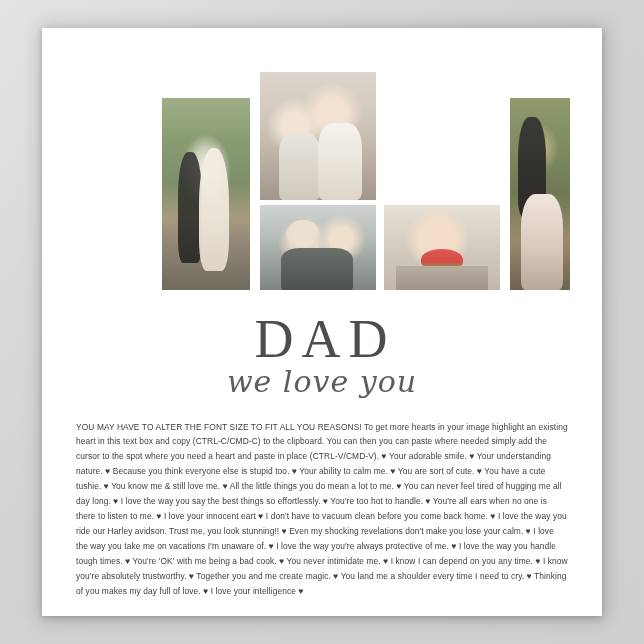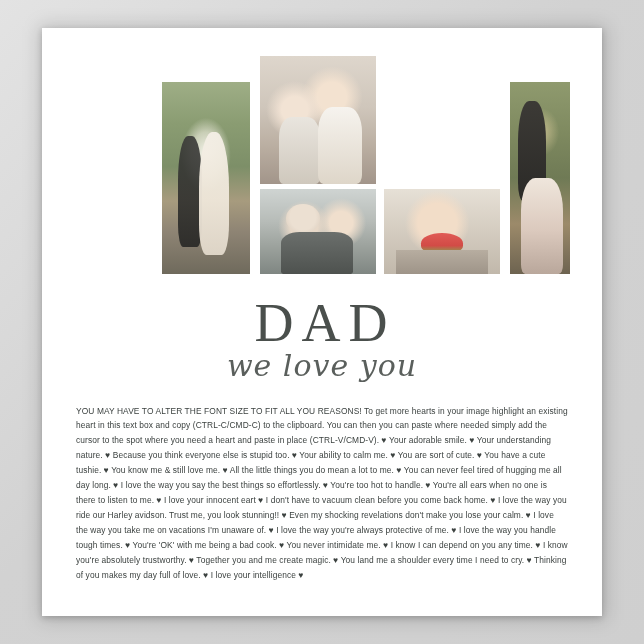--- a/index.html
+++ b/index.html
@@ -35,21 +35,21 @@
     left: 42px;
     top: 28px;
     width: 560px;
     height: 588px;
     background: #ffffff;
     box-shadow: 0 2px 6px rgba(0,0,0,0.18);
   }
   #poster-inner {
     position: absolute;
     left: 0; top: 0; right: 0; bottom: 0;
-    padding: 16px 32px 18px 32px;
+    padding: 32px 32px 18px 32px;
     box-sizing: border-box;
   }
   
   #collage {
     position: relative;
     width: 496px;
     height: 218px;
     margin: 12px auto 0 auto;
   }
   .photo {

